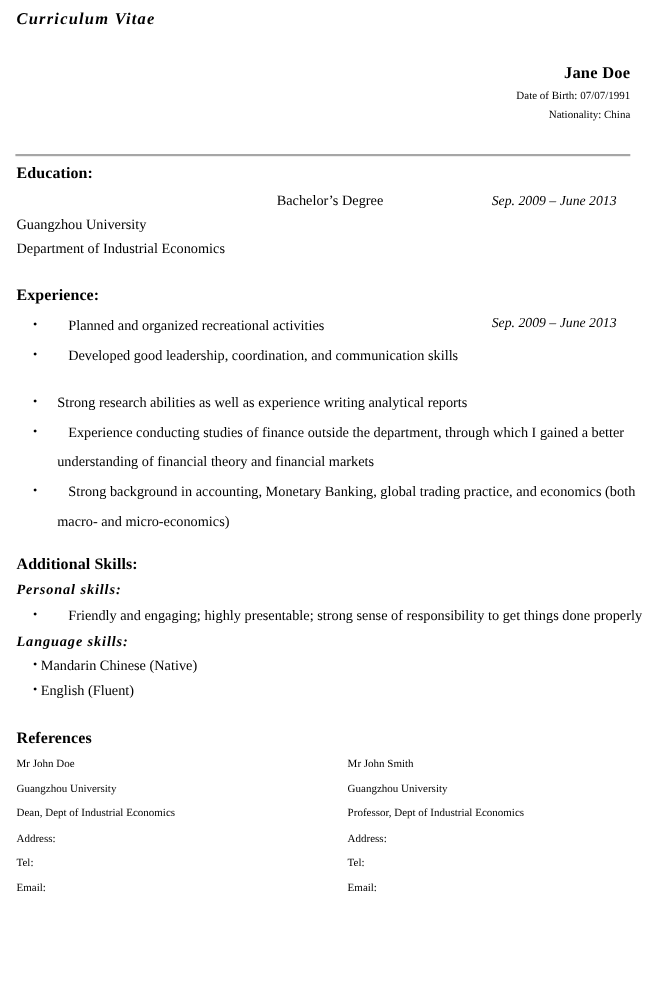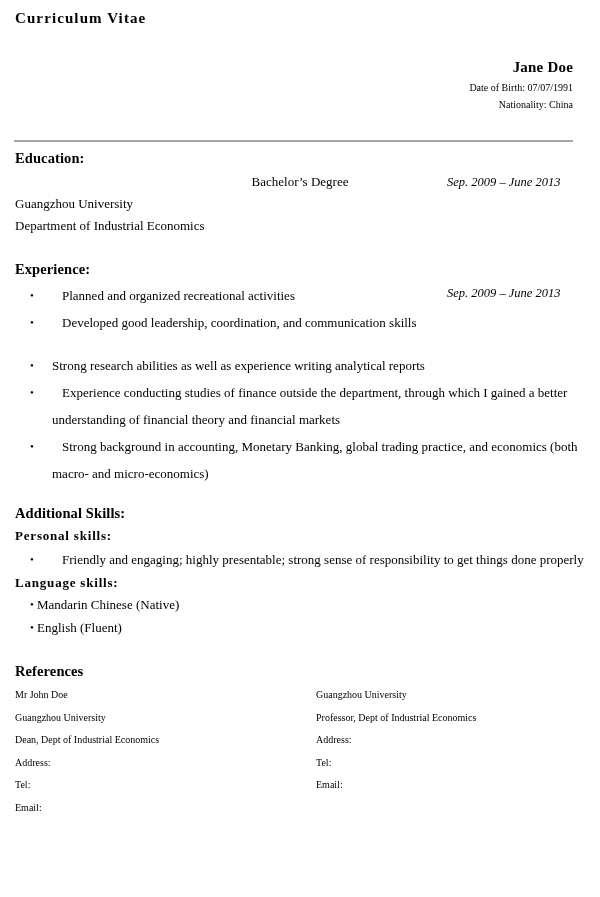--- a/index.html
+++ b/index.html
@@ -22,20 +22,21 @@
     box-sizing: border-box;
   }
 
   
   .doc-title {
     position: absolute;
     left: 15px;
     top: 10px;
     font-size: 15px;
     font-weight: bold;
+    font-style: italic;
     letter-spacing: 1.1px;
   }
   .name-block {
     position: absolute;
     right: 27px;
     top: 55px;
     text-align: right;
   }
   .person-name {
     font-size: 15px;
@@ -69,20 +70,21 @@
   .section-heading {
     font-size: 14.5px;
     font-weight: bold;
     line-height: 21px;
     margin: 0 0 2px 0;
     letter-spacing: 0.1px;
   }
   .sub-heading {
     font-size: 13px;
     font-weight: bold;
+    font-style: italic;
     letter-spacing: 0.8px;
     line-height: 20px;
     margin: 0;
   }
 
   .line-row {
     position: relative;
     font-size: 13px;
     line-height: 22px;
     white-space: nowrap;
@@ -244,20 +246,21 @@
         <div class="ref-col left">
           <div class="ref-line">Mr John Doe</div>
           <div class="ref-line">Guangzhou University</div>
           <div class="ref-line">Dean, Dept of Industrial Economics</div>
           <div class="ref-line">Address:</div>
           <div class="ref-line">Tel:</div>
           <div class="ref-line">Email:</div>
         </div>
 
         <div class="ref-col right">
+          <div class="ref-line">Mr John Smith</div>
           <div class="ref-line">Guangzhou University</div>
           <div class="ref-line">Professor, Dept of Industrial Economics</div>
           <div class="ref-line">Address:</div>
           <div class="ref-line">Tel:</div>
           <div class="ref-line">Email:</div>
         </div>
 
       </div>
     </div>
 

